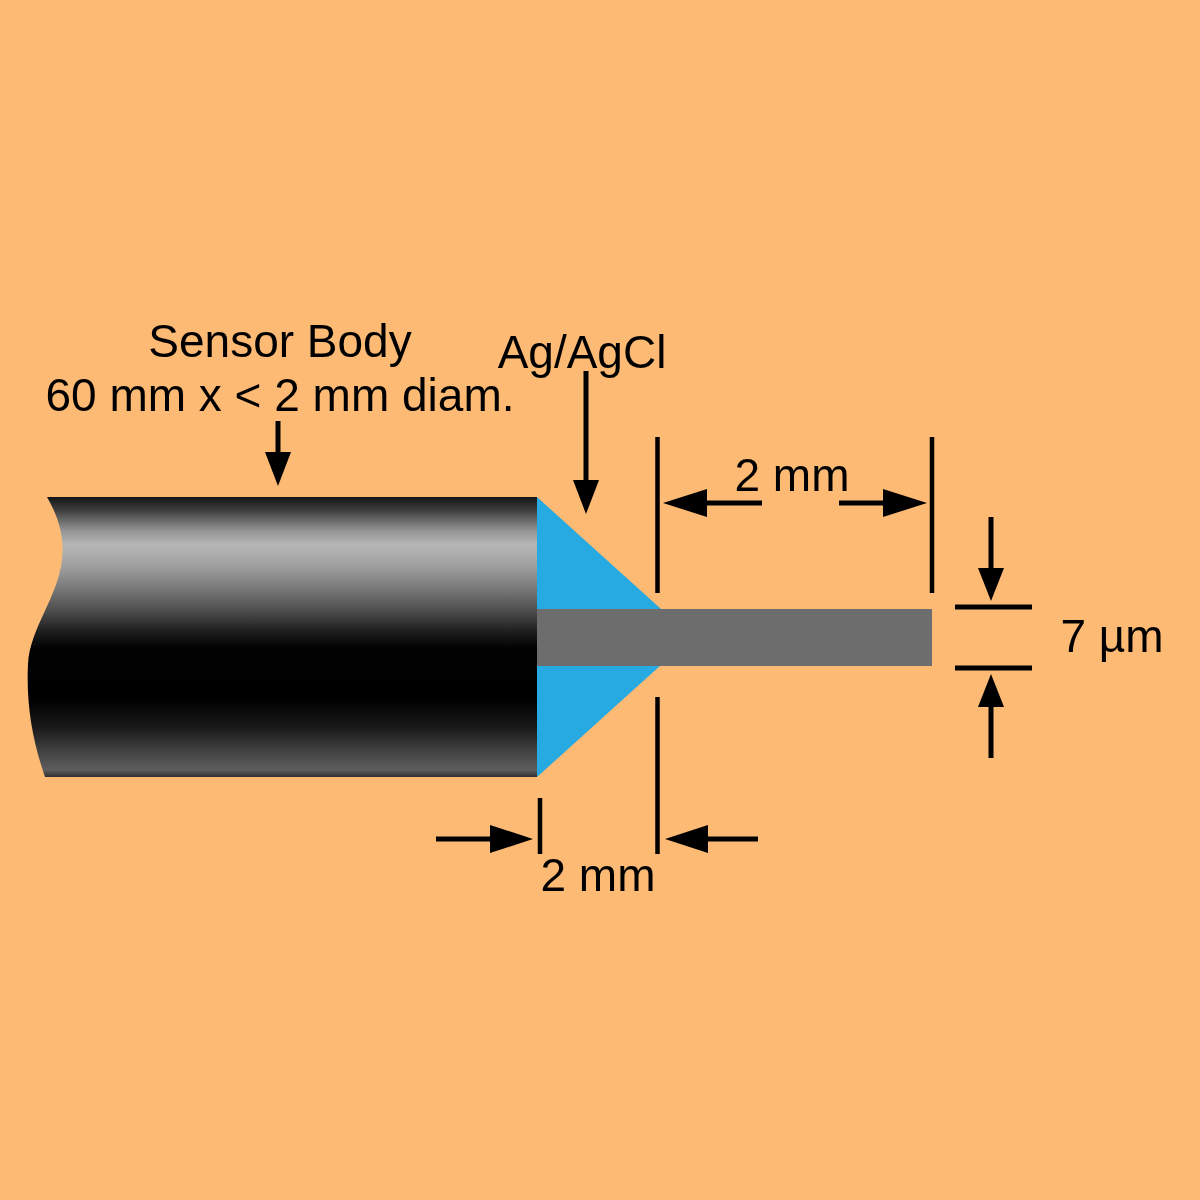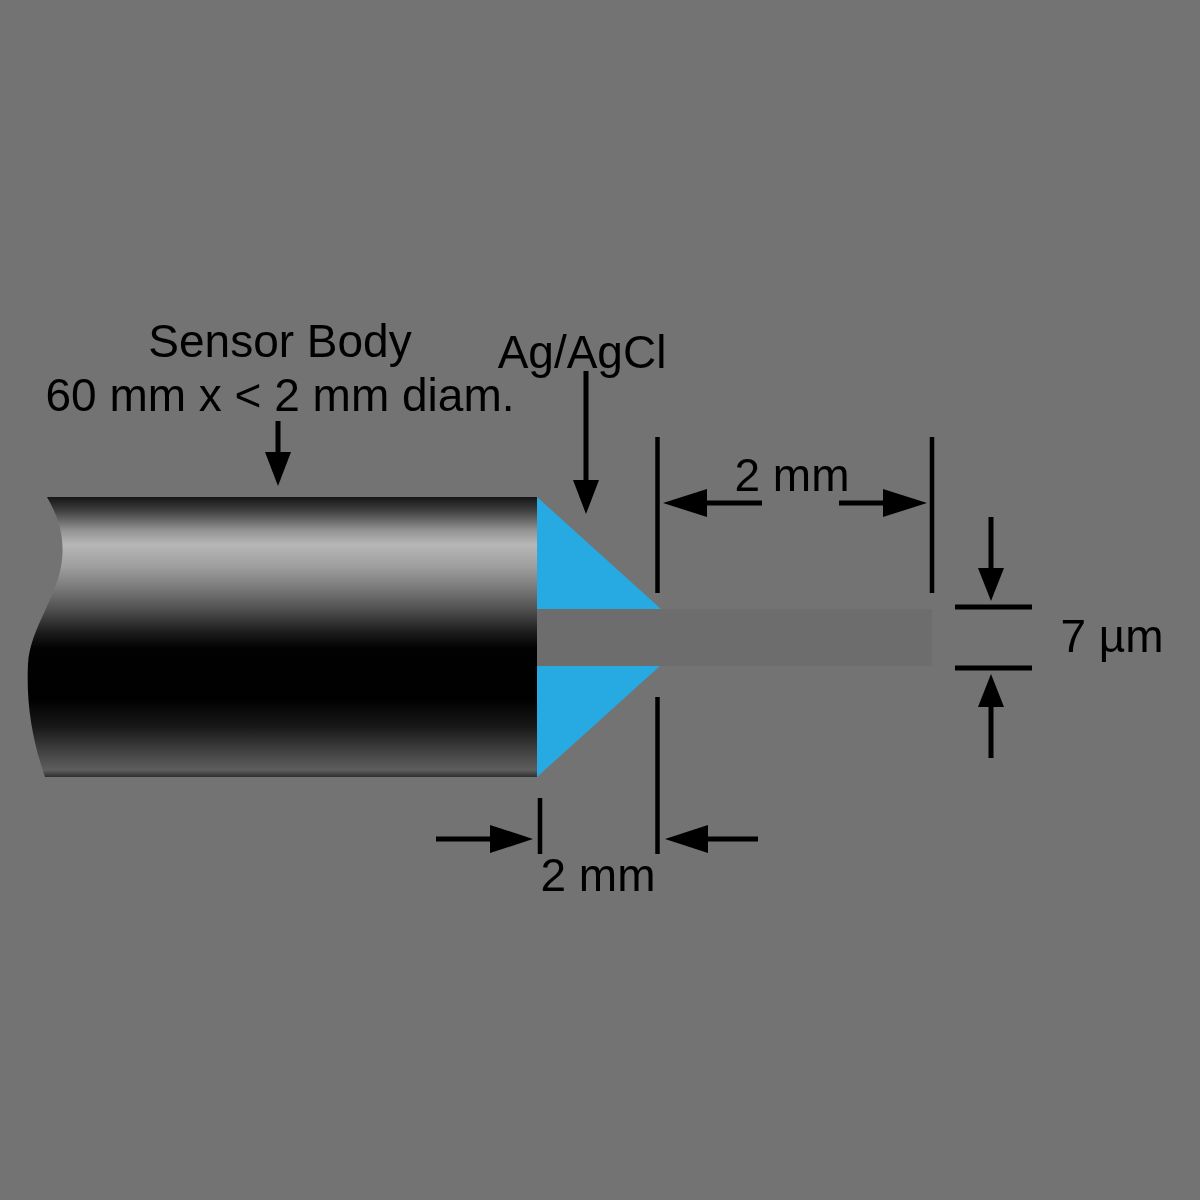--- a/index.html
+++ b/index.html
@@ -4,21 +4,21 @@
 <style>
   html, body {
     margin: 0;
     padding: 0;
     background: #ffffff;
   }
   .stage {
     position: relative;
     width: 1200px;
     height: 1200px;
-    background: #737373;
+    background: #fdba74;
     overflow: hidden;
     font-family: "Liberation Sans", sans-serif;
   }
   svg text {
     font-family: "Liberation Sans", sans-serif;
     font-size: 46px;
     fill: #000000;
   }
   .ink-line {
     stroke: #000000;

